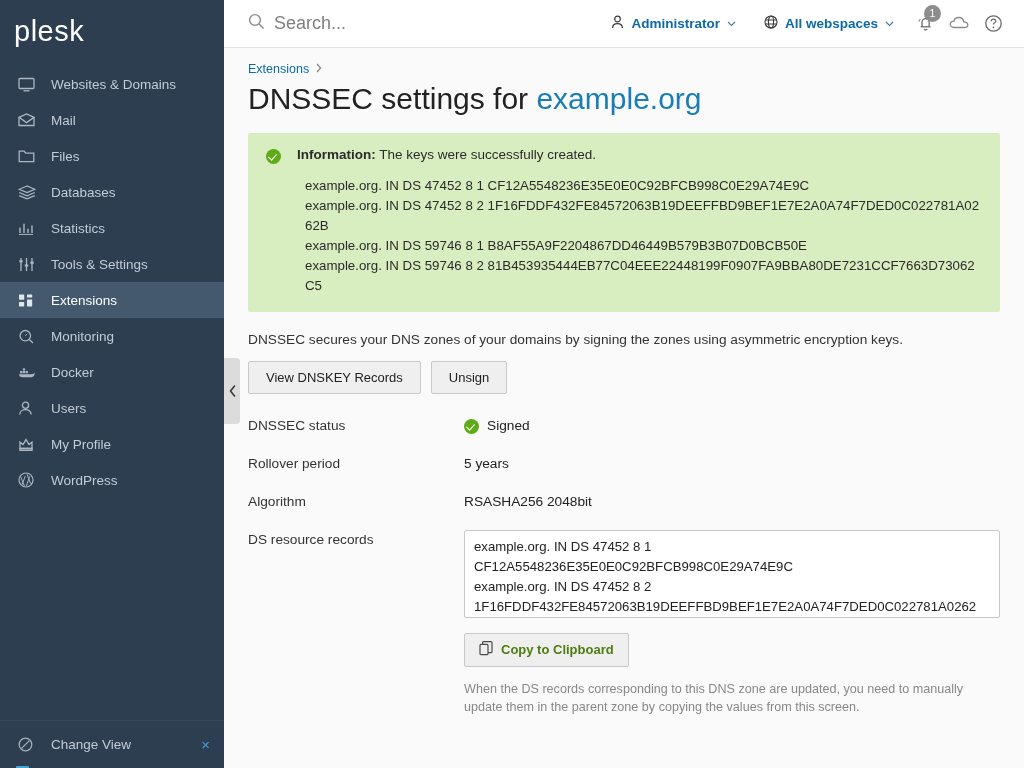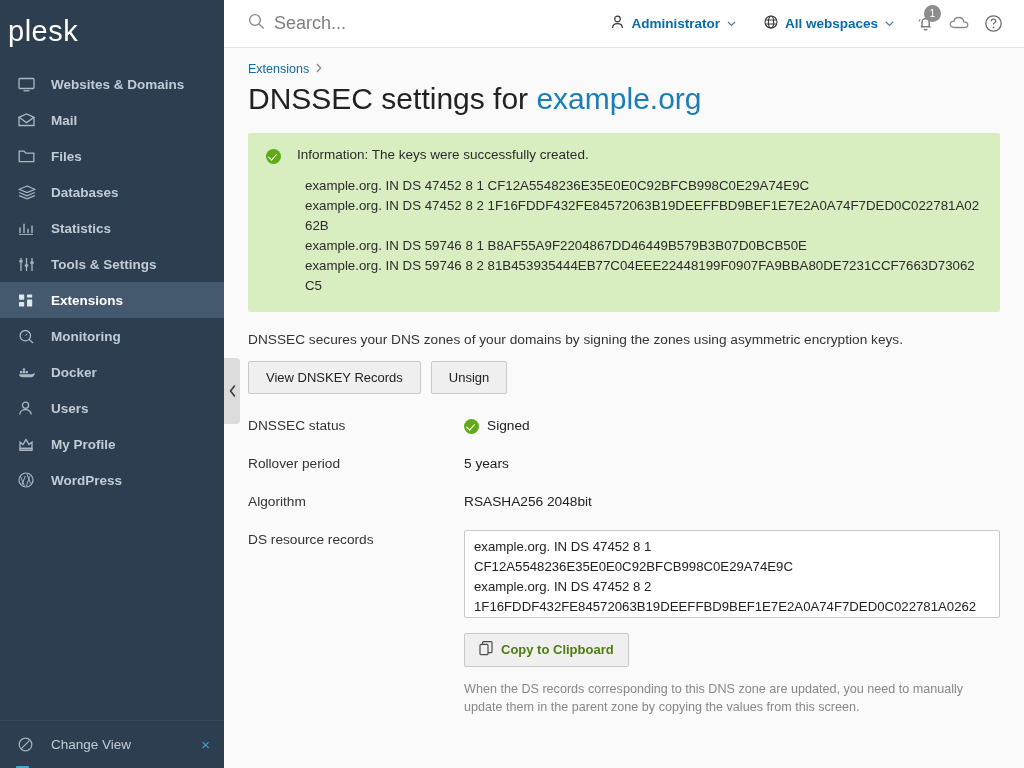--- a/index.html
+++ b/index.html
@@ -15,21 +15,21 @@
   .sidebar {
     width: 224px; height: 768px;
     background: #2c3e50;
     flex: 0 0 224px;
     position: relative;
     display: flex; flex-direction: column;
   }
   .logo {
     height: 62px;
     display: flex; align-items: center;
-    padding-left: 8px;
+    padding-left: 14px;
   }
   .logo-text {
     color: #ffffff;
     font-size: 29px;
     letter-spacing: 0.5px;
     font-weight: 400;
     position: relative;
     line-height: 1;
   }
   .logo-underline {
@@ -41,21 +41,20 @@
   }
   .nav { margin-top: 4px; flex: 1 1 auto; }
   .nav-item {
     display: flex; align-items: center;
     height: 36px;
     padding-left: 18px;
     color: #c2ccd6;
     font-size: 13.5px;
     cursor: pointer;
     user-select: none;
-    font-weight: bold;
   }
   .nav-item.active { background: #44596e; color: #ffffff; }
   .nav-icon {
     width: 22px; height: 18px;
     margin-right: 11px;
     display: inline-flex; align-items: center; justify-content: flex-start;
     opacity: .85;
     flex: 0 0 22px;
   }
   .nav-icon svg { display: block; }
@@ -167,21 +166,21 @@
     background: #d9eec0;
     border-radius: 2px;
     padding: 14px 18px 16px 18px;
     margin-bottom: 20px;
   }
   .alert-head {
     display: flex; align-items: flex-start; gap: 9px;
     font-size: 13.5px; color: #2b2b2b;
     margin-bottom: 12px;
   }
-  .alert-head b { font-weight: normal; padding-left: 7px; }
+  .alert-head b { font-weight: bold; padding-left: 7px; }
   .check-circle {
     width: 15px; height: 15px; flex: 0 0 15px;
     border-radius: 50%;
     background: #60a917;
     position: relative;
     margin-top: 2px;
   }
   .check-circle::after {
     content: "";
     position: absolute;

